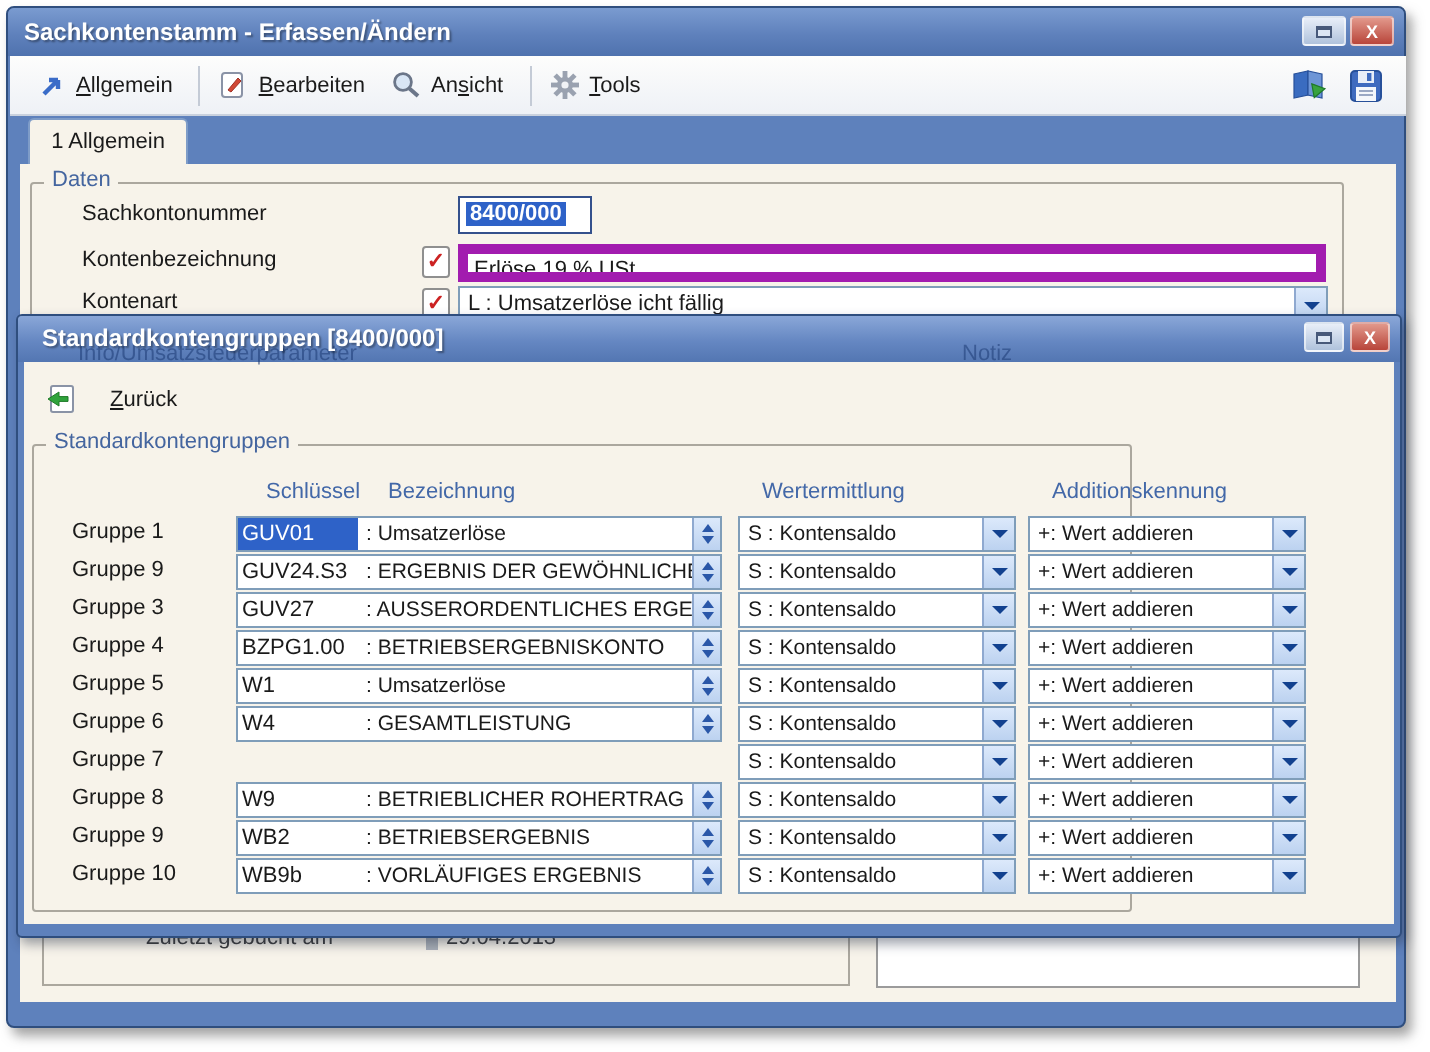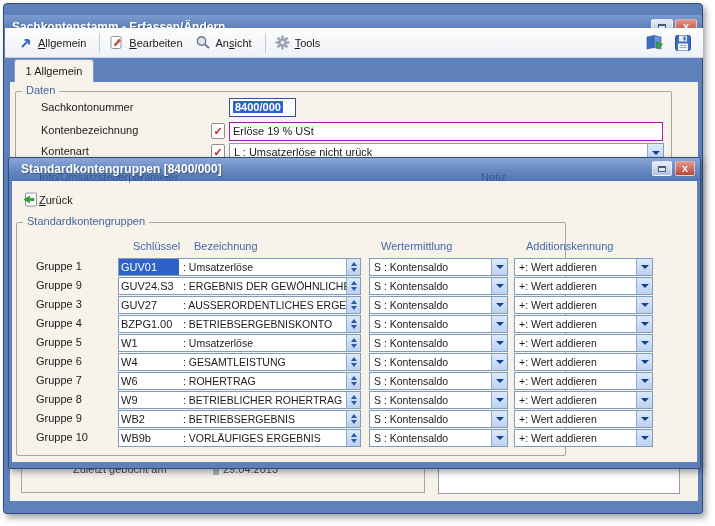--- a/index.html
+++ b/index.html
@@ -4,21 +4,21 @@
 <style>
   * { margin:0; padding:0; box-sizing:border-box; }
   html,body { width:715px; height:526px; background:#ffffff; font-family:"Liberation Sans", sans-serif; overflow:hidden; }
   body { position:relative; font-size:11px; color:#1a1a1a; }
 
   
   .main-window { position:absolute; left:3px; top:3px; width:700px; height:511px;
     background:#5E81BC; border:1px solid #2F4E7E; border-radius:4px;
     box-shadow:3px 4px 6px rgba(90,90,90,.55); }
 
-  .titlebar { position:absolute; left:0; top:11px; right:0; height:24px;
+  .titlebar { position:absolute; left:0; top:0; right:0; height:24px;
     background:linear-gradient(180deg,#7A9BD0 0%,#5F81BC 55%,#4F72AE 100%);
     border-radius:3px 3px 0 0; }
   .titlebar .title { position:absolute; left:8px; top:0; line-height:24px; color:#fff;
     font-weight:bold; font-size:12px; text-shadow:1px 1px 1px rgba(0,0,0,.35); white-space:nowrap; }
 
   .winbtn { position:absolute; top:4px; width:22px; height:15px; border-radius:2px;
     border:1px solid rgba(255,255,255,.55); display:flex; align-items:center; justify-content:center; cursor:default; }
   .btn-restore { background:linear-gradient(180deg,#E8EEF8,#AFC2DC); }
   .btn-restore .glyph { width:8px; height:6px; border:1px solid #47597A; border-top:2px solid #47597A; background:#DCE6F4; }
   .btn-close { background:linear-gradient(180deg,#E2988B,#B8453A); color:#fff; font-weight:bold; font-size:9px; }
@@ -38,21 +38,21 @@
     border:1px solid #7E9CC8; border-bottom:none; border-radius:3px 3px 0 0;
     text-align:center; line-height:22px; z-index:2; }
   .page { position:absolute; left:6px; top:24px; width:688px; height:419px; background:#F7F3EA; z-index:1; }
 
   
   .groupbox { position:absolute; border:1px solid #ABA79E; border-radius:2px; }
   .groupbox .glabel { position:absolute; top:-8px; left:6px; background:#F7F3EA; padding:0 4px;
     color:#44659F; white-space:nowrap; }
 
   .fldlabel { position:absolute; white-space:nowrap; }
-  .txtfield { position:absolute; background:#fff; border:1px solid #a21caf; height:19px;
+  .txtfield { position:absolute; background:#fff; border:5px solid #a21caf; height:19px;
     line-height:17px; padding:0 3px; white-space:nowrap; overflow:hidden; }
   .txtfield.focused { border:1px solid #34508C;font-weight:bold; }
   .sel-val { background:#2E62C8; color:#fff; padding:0 2px; }
 
   .checkicon { position:absolute; width:14px; height:16px; background:#fff; border:1px solid #8F8F8F;
     border-radius:2px; color:#CC2222; font-weight:bold; font-size:11px; line-height:14px; text-align:center; }
 
   .combo { position:absolute; background:#fff; border:1px solid #7F9DB9; height:19px; display:flex; }
   .combo .ctext { flex:1; line-height:17px; padding-left:4px; white-space:nowrap; overflow:hidden; }
   .combo .cbtn { width:16px; background:linear-gradient(180deg,#DCE9FB,#BCD2F0); border-left:1px solid #8FA9D0;
@@ -77,21 +77,21 @@
     background:linear-gradient(180deg,#8AA7D8 0%,#6587C2 55%,#5376B2 100%);
     border-radius:2px 2px 0 0; }
   .dlg-titlebar .title { position:absolute; left:12px; top:0; line-height:22px; color:#fff;
     font-weight:bold; font-size:12px; text-shadow:1px 1px 1px rgba(0,0,0,.35); z-index:3; white-space:nowrap; }
   .bleed { position:absolute; top:13px; color:rgba(22,52,110,.5); font-size:11px; z-index:2; white-space:nowrap; }
   .bleed-left { left:30px; } .bleed-right { left:472px; }
   .dlg-restore { right:28px; top:3px; width:20px; } .dlg-close { right:5px; top:3px; width:20px; }
 
   .dlg-body { position:absolute; left:3px; top:23px; width:685px; height:281px; background:#F7F3EA; }
 
-  .back-btn { position:absolute; left:8px; top:9px; display:flex; align-items:center; gap:0;
+  .back-btn { position:absolute; left:8px; top:9px; display:flex; align-items:center; gap:16px;
     padding:2px 6px 2px 2px; cursor:default; }
   .back-btn u { text-decoration:underline; }
 
   .dlg-group { left:4px; top:41px; width:550px; height:234px; }
 
   .thead span { position:absolute; top:0; color:#4368A8; white-space:nowrap;margin-left:12px; }
   .thead { position:absolute; left:0; top:17px; right:0; height:14px; }
   .h-key { left:104px; } .h-desc { left:165px; } .h-wert { left:352px; } .h-add { left:497px; }
 
   .rows { position:absolute; left:0; top:35px; right:0; }
@@ -201,21 +201,21 @@
 
       <span class="fldlabel" style="left:31px; top:42px;">Kontenbezeichnung</span>
       <div class="checkicon" style="left:201px; top:41px;">✓</div>
       <div class="txtfield" style="left:219px; top:40px; width:434px;">
         <span>Erlöse 19 % USt</span>
       </div>
 
       <span class="fldlabel" style="left:31px; top:63px;">Kontenart</span>
       <div class="checkicon" style="left:201px; top:62px;">✓</div>
       <div class="combo" style="left:219px; top:61px; width:435px;">
-        <span class="ctext">L : Umsatzerlöse nicht urück</span>
+        <span class="ctext">L : Umsatzerlöse icht fällig</span>
         <span class="cbtn">
             <i></i>
           </span>
       </div>
 
       <div class="bg-left-box"></div>
       <div class="bg-notiz-box"></div>
       <span class="footer-label">Zuletzt gebucht am</span>
       <div class="footer-square"></div>
       <span class="footer-value">29.04.2013</span>
@@ -390,28 +390,20 @@
     </span>
     <span class="combo c-add">
       <span class="ctext">+: Wert addieren</span>
       <span class="cbtn">
                 <i></i>
               </span>
     </span>
   </div>
           <div class="trow">
     <span class="gcol">Gruppe 7</span>
-    <span class="keyfield">
-      <span class="key">W6</span>
-      <span class="desc">: ROHERTRAG</span>
-      <span class="spinbtn">
-                <i class="up"></i>
-                <i class="dn"></i>
-              </span>
-    </span>
     <span class="combo c-wert">
       <span class="ctext">S : Kontensaldo</span>
       <span class="cbtn">
                 <i></i>
               </span>
     </span>
     <span class="combo c-add">
       <span class="ctext">+: Wert addieren</span>
       <span class="cbtn">
                 <i></i>

